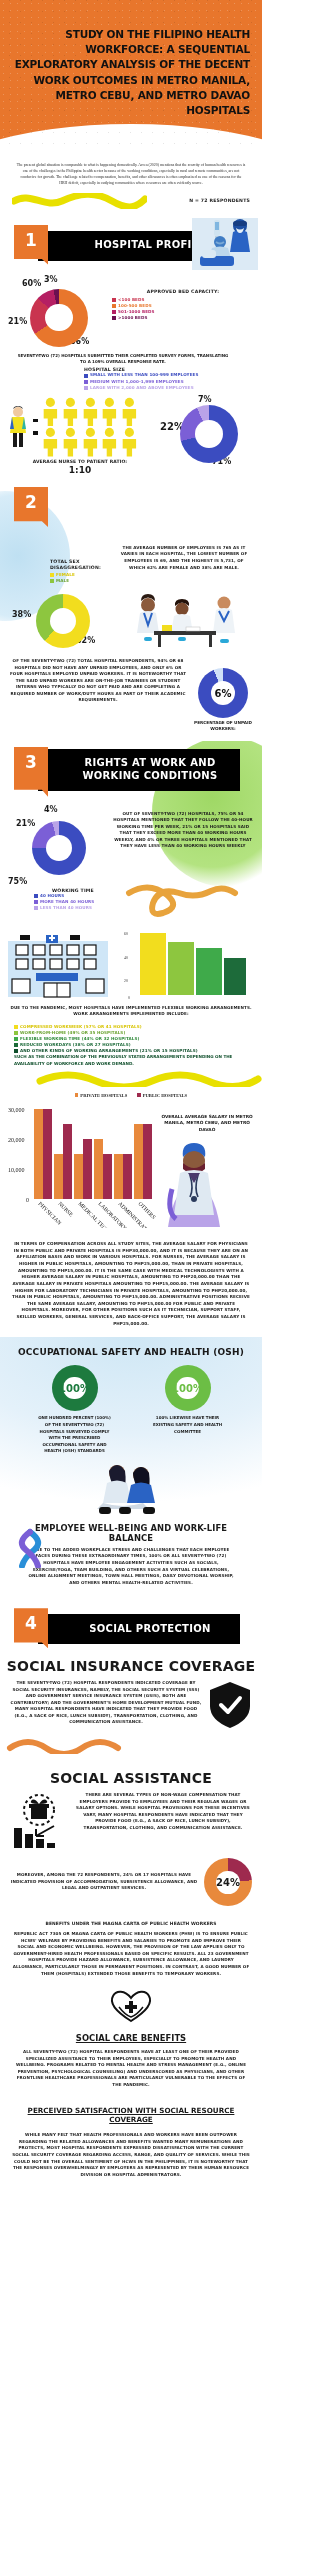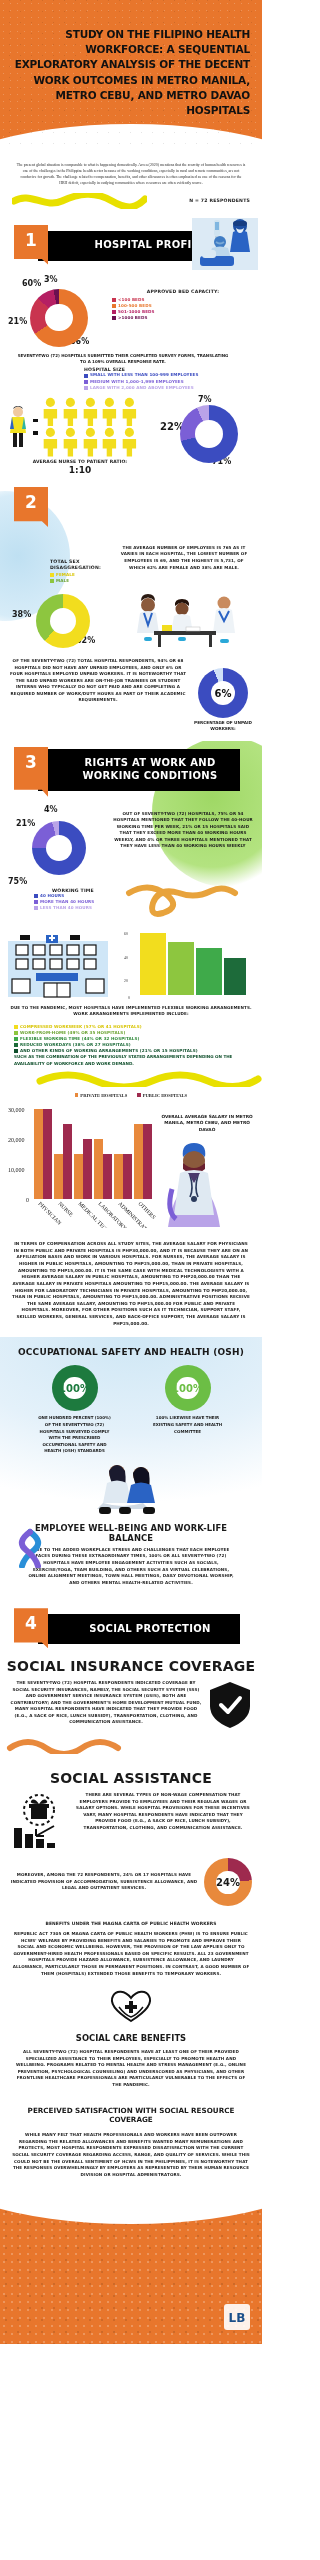--- a/index.html
+++ b/index.html
@@ -209,21 +209,21 @@
   .sub-title {
     font-family:"DejaVu Sans", sans-serif; font-weight:bold;
     font-size:14px; text-align:center; margin:10px 0 6px; letter-spacing:.2px;
   }
   .si-row { display:flex; padding:0 10px; align-items:flex-start; }
   .sa-row { display:flex; padding:0 10px; align-items:flex-start; }
   .shield { width:44px; height:50px; }
   .gift-icon { width:58px; height:58px; }
   .sc-title {
     font-family:"DejaVu Sans", sans-serif; font-weight:bold;
-    font-size:8.4px; text-align:center; margin:8px 0 6px;
+    font-size:8.4px; text-align:center; margin:8px 0 6px;text-decoration:underline;
   }
   .footer {
     position:relative; height:150px; overflow:hidden; margin-top:6px;
     background:#f3f3f3;
   }
   .footer-orange {
     position:absolute; inset:0;
     background:#e8762c;
   }
   .footer-noise {
@@ -748,22 +748,14 @@
       <path d="M20 20 h4 v-4 h4 v4 h4 v4 h-4 v4 h-4 v-4 h-4z" fill="#111"></path>
     </svg>
 
     <div class="sc-title">SOCIAL CARE BENEFITS</div>
     <div class="body-txt" style="padding:0 12px 10px">ALL SEVENTY-TWO (72) HOSPITAL RESPONDENTS HAVE AT LEAST ONE OF THEIR PROVIDED SPECIALIZED ASSISTANCE TO THEIR EMPLOYEES, ESPECIALLY TO PROMOTE HEALTH AND WELLBEING. PROGRAMS RELATED TO MENTAL HEALTH AND STRESS MANAGEMENT (E.G., ONLINE PREVENTION, PSYCHOLOGICAL COUNSELING) AND UNDERSCORED AS PHYSICIANS, AND OTHER FRONTLINE HEALTHCARE PROFESSIONALS ARE PARTICULARLY VULNERABLE TO THE EFFECTS OF THE PANDEMIC.</div>
 
     <div class="sc-title" style="font-size:7.2px;padding:0 8px">PERCEIVED SATISFACTION WITH SOCIAL RESOURCE COVERAGE</div>
     <div class="body-txt" style="padding:2px 12px 10px">WHILE MANY FELT THAT HEALTH PROFESSIONALS AND WORKERS HAVE BEEN OUTPOWER REGARDING THE RELATED ALLOWANCES AND BENEFITS WANTED MANY REMUNERATIONS AND PROTECTS, MOST HOSPITAL RESPONDENTS EXPRESSED DISSATISFACTION WITH THE CURRENT SOCIAL SECURITY COVERAGE REGARDING ACCESS, RANGE, AND QUALITY OF SERVICES. WHILE THIS COULD NOT BE THE OVERALL SENTIMENT OF HCWS IN THE PHILIPPINES, IT IS NOTEWORTHY THAT THE RESPONSES OVERWHELMINGLY BY EMPLOYERS AS REPRESENTED BY THEIR HUMAN RESOURCE DIVISION OR HOSPITAL ADMINISTRATORS.</div>
   </div>
 
-  <div class="footer">
-    <div class="footer-orange"></div>
-    <div class="footer-noise"></div>
-    <svg class="lb-logo" viewBox="0 0 30 34">
-      <rect x="2" y="2" width="26" height="26" rx="3" fill="#ffffff" opacity=".9"></rect>
-      <text x="15" y="20" text-anchor="middle" font-size="12" font-weight="bold" fill="#1b4f8a" font-family="DejaVu Sans, sans-serif">LB</text>
-    </svg>
-  </div>
 
 </div>
 
 </body></html>

